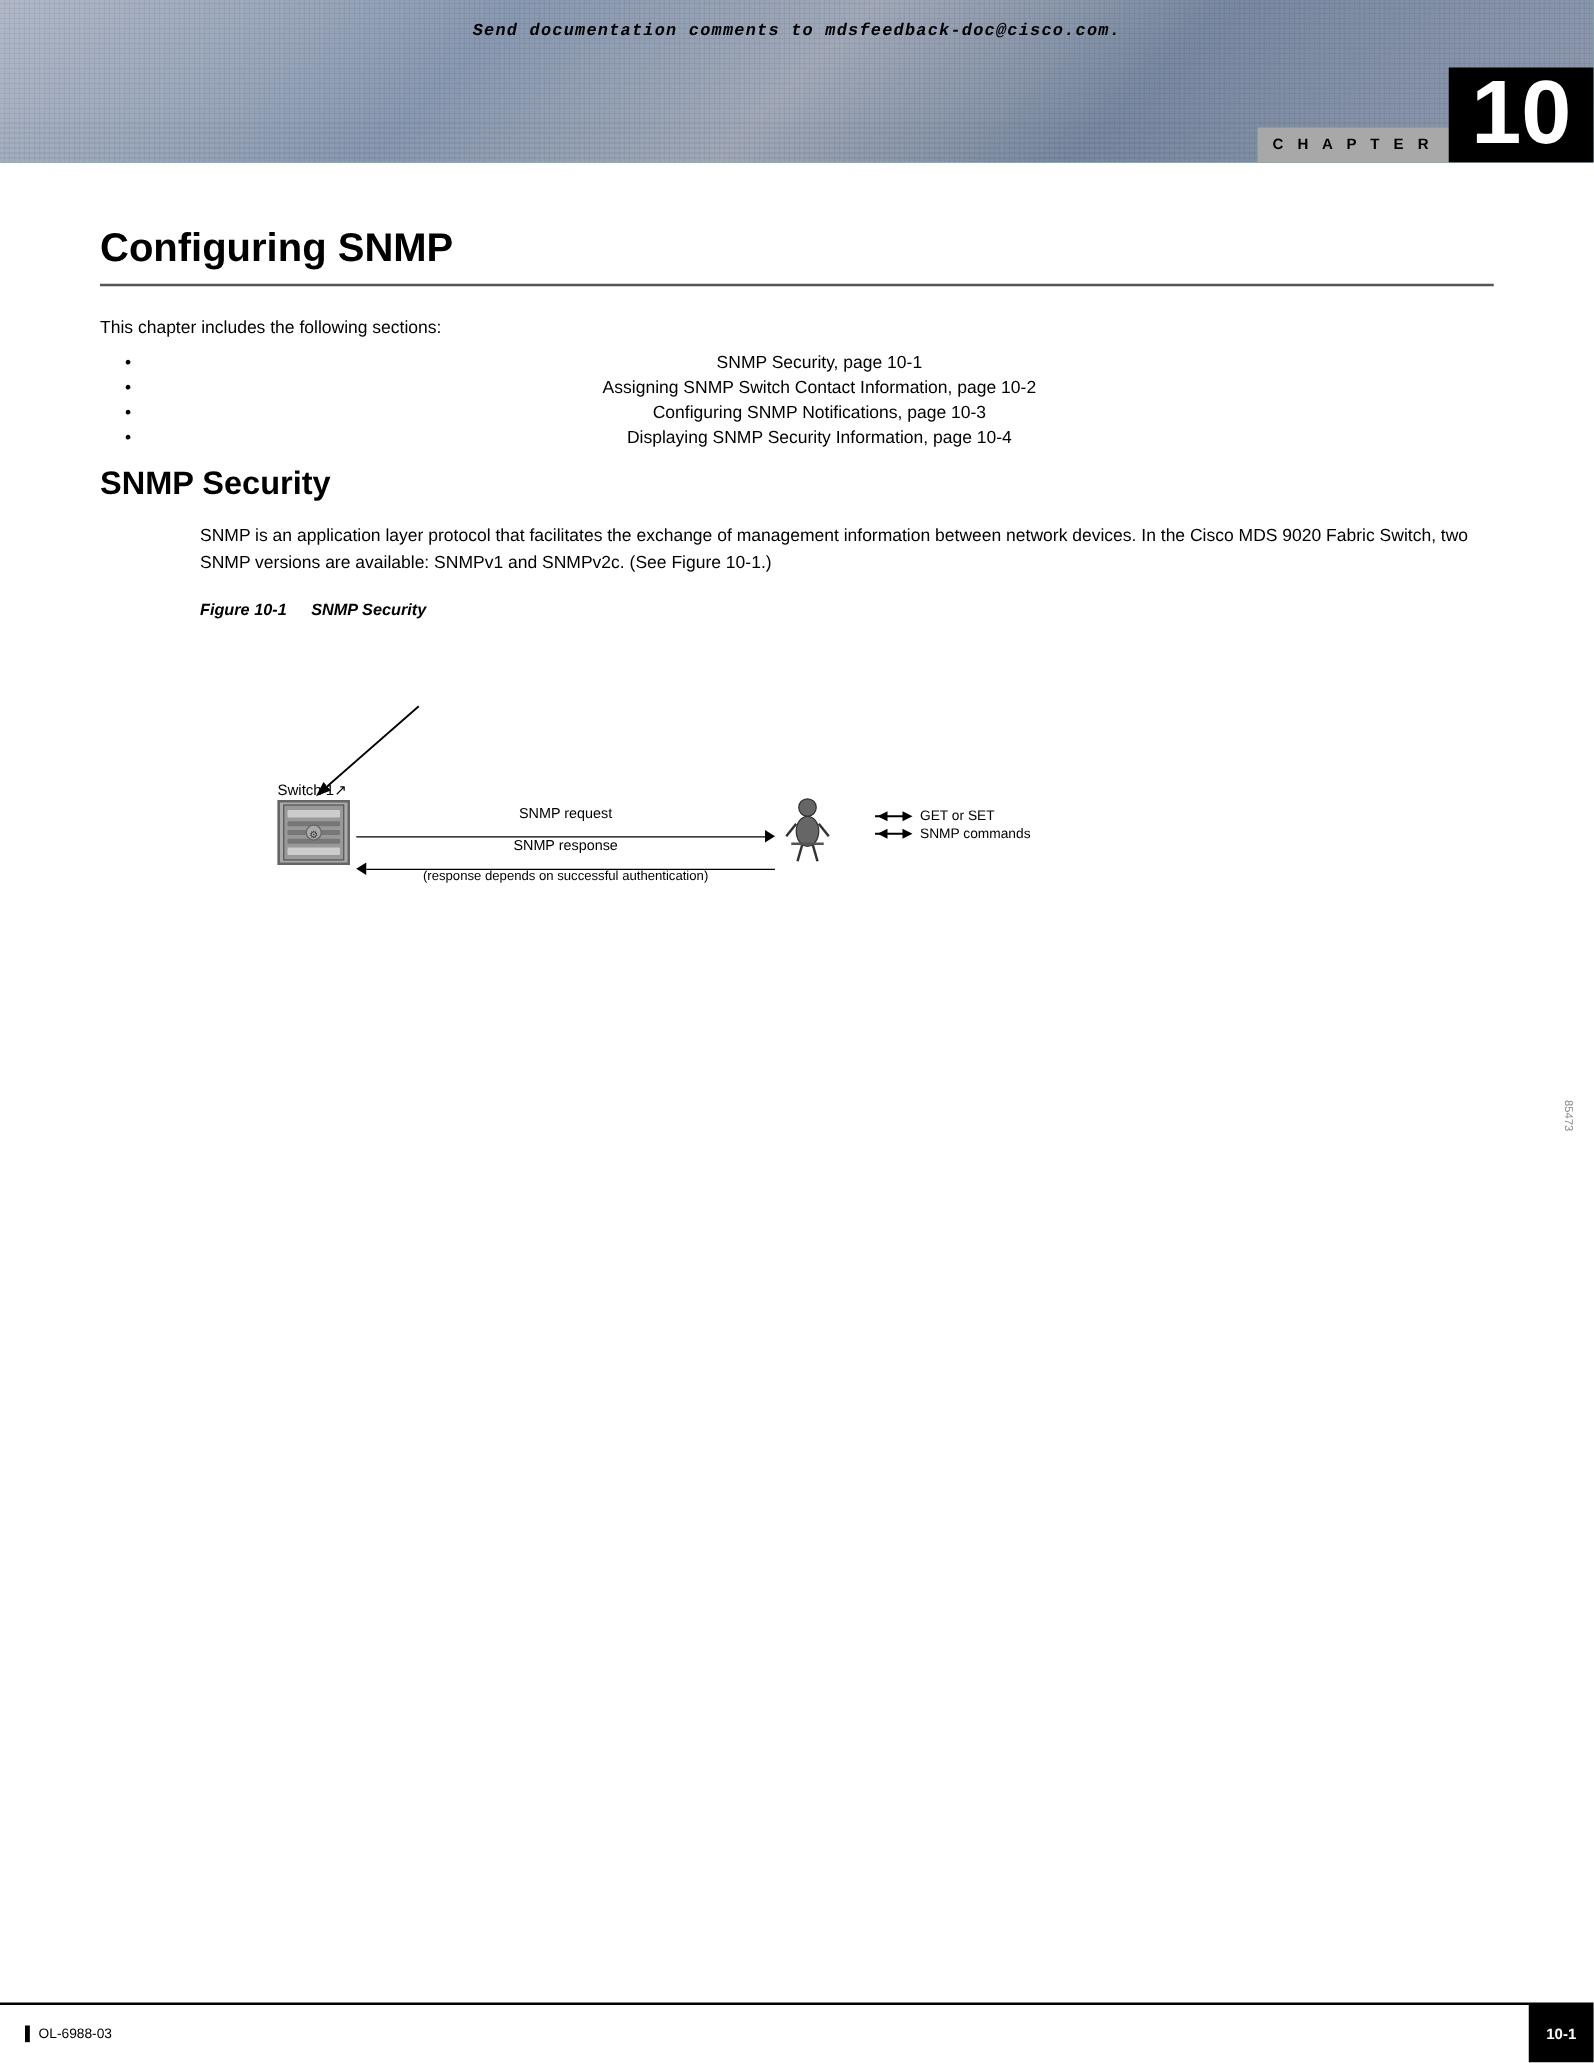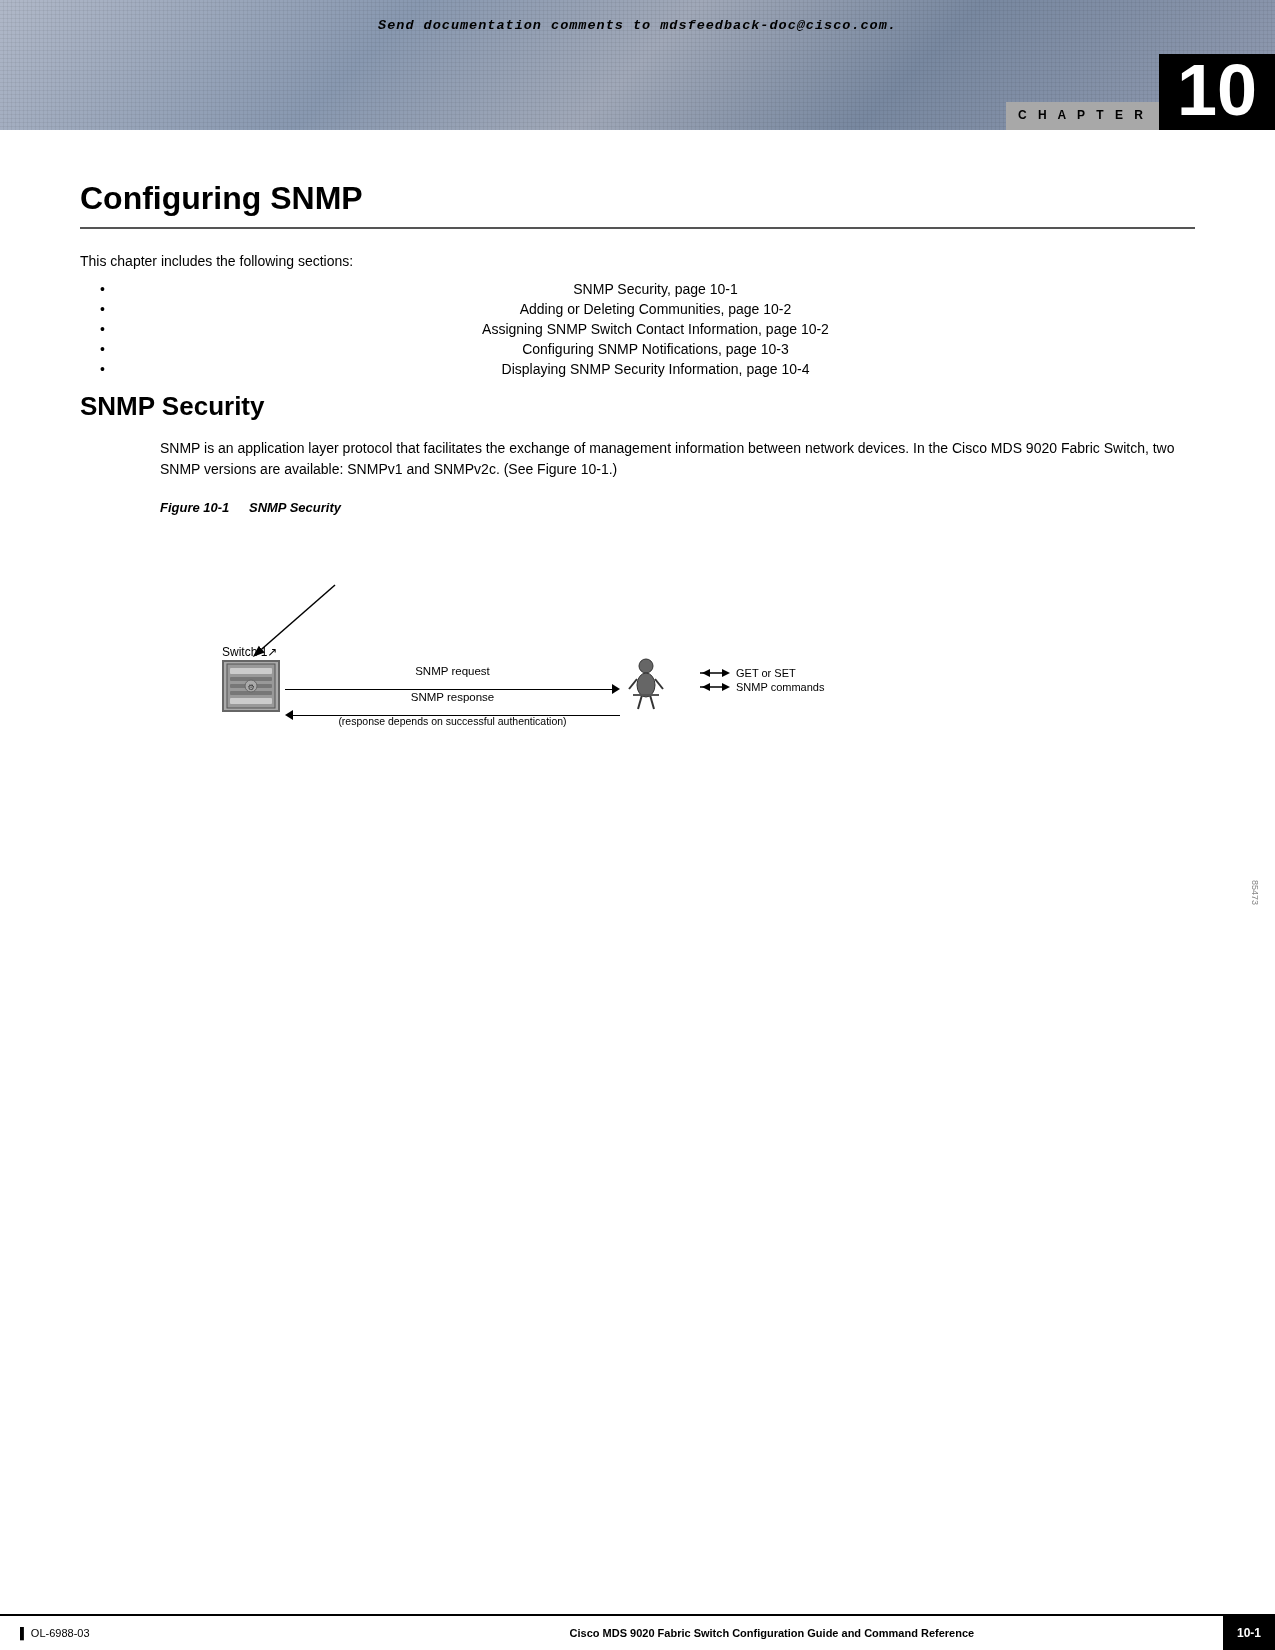--- a/index.html
+++ b/index.html
@@ -172,21 +172,21 @@
       transform-origin: right center;
       white-space: nowrap;
     }
 
     
     .page-footer {
       position: absolute;
       bottom: 0;
       left: 0;
       right: 0;
-      height: 36px;
+      height: 48px;
       display: flex;
       align-items: center;
       border-top: 2px solid #000;
     }
 
     .footer-left {
       padding-left: 20px;
       font-size: 11px;
       flex: 1;
     }
@@ -315,21 +315,20 @@
 
 <div class="main-content">
 
   <h1 class="chapter-title">Configuring SNMP</h1>
   <hr class="title-rule">
 
   <p class="intro-text">This chapter includes the following sections:</p>
 
   <ul class="toc-list">
     <li>SNMP Security, page 10-1</li>
-    <li>Adding or Deleting Communities, page 10-2</li>
     <li>Assigning SNMP Switch Contact Information, page 10-2</li>
     <li>Configuring SNMP Notifications, page 10-3</li>
     <li>Displaying SNMP Security Information, page 10-4</li>
   </ul>
 
   <h2 class="section-title">SNMP Security</h2>
 
   <p class="body-text">SNMP is an application layer protocol that facilitates the exchange of management information between network devices. In the Cisco MDS 9020 Fabric Switch, two SNMP versions are available: SNMPv1 and SNMPv2c. (See Figure 10-1.)</p>
 
   <div class="figure-container">
@@ -432,15 +431,14 @@
   </div>
 
 </div>
 
 <div class="watermark">85473</div>
 
 <div class="page-footer">
   <div class="footer-left">
     <span>▌ </span><span>OL-6988-03</span>
   </div>
-  <div class="footer-center">Cisco MDS 9020 Fabric Switch Configuration Guide and Command Reference</div>
   <div class="footer-right">10-1</div>
 </div>
 
 </body></html>

